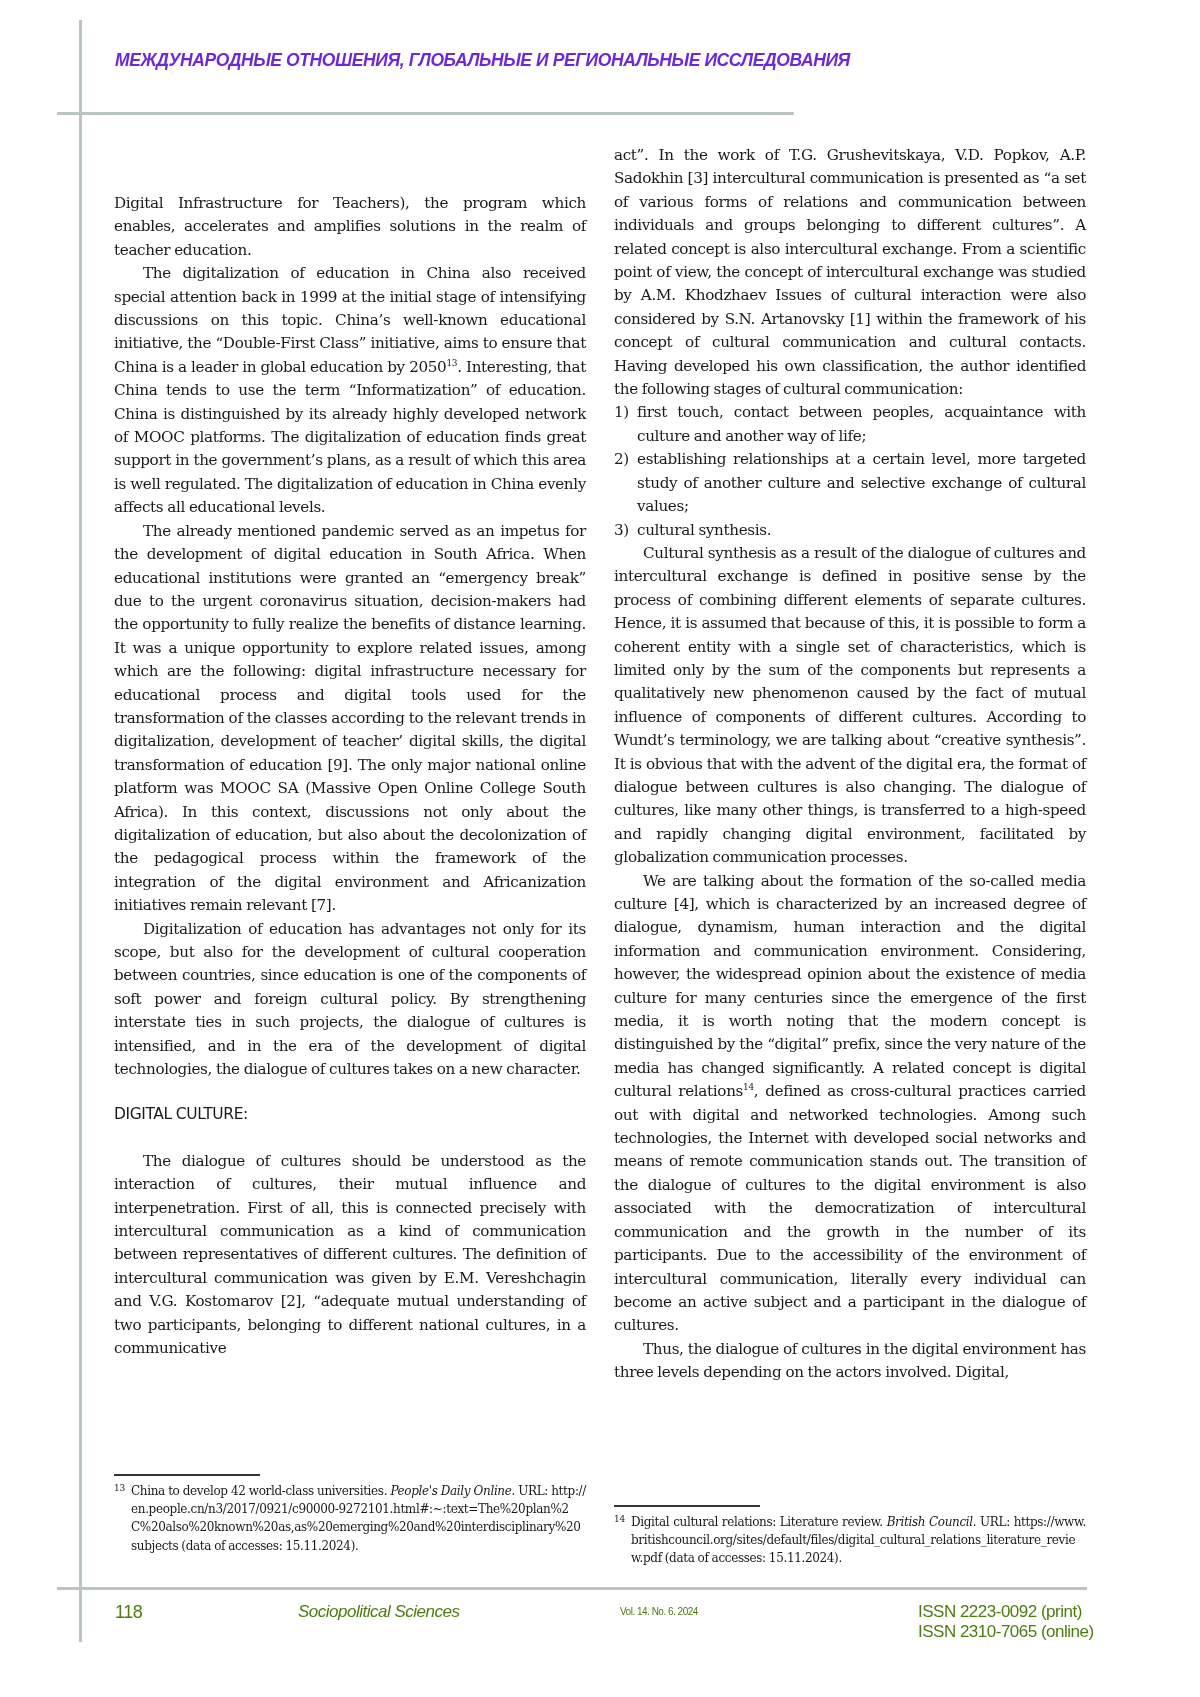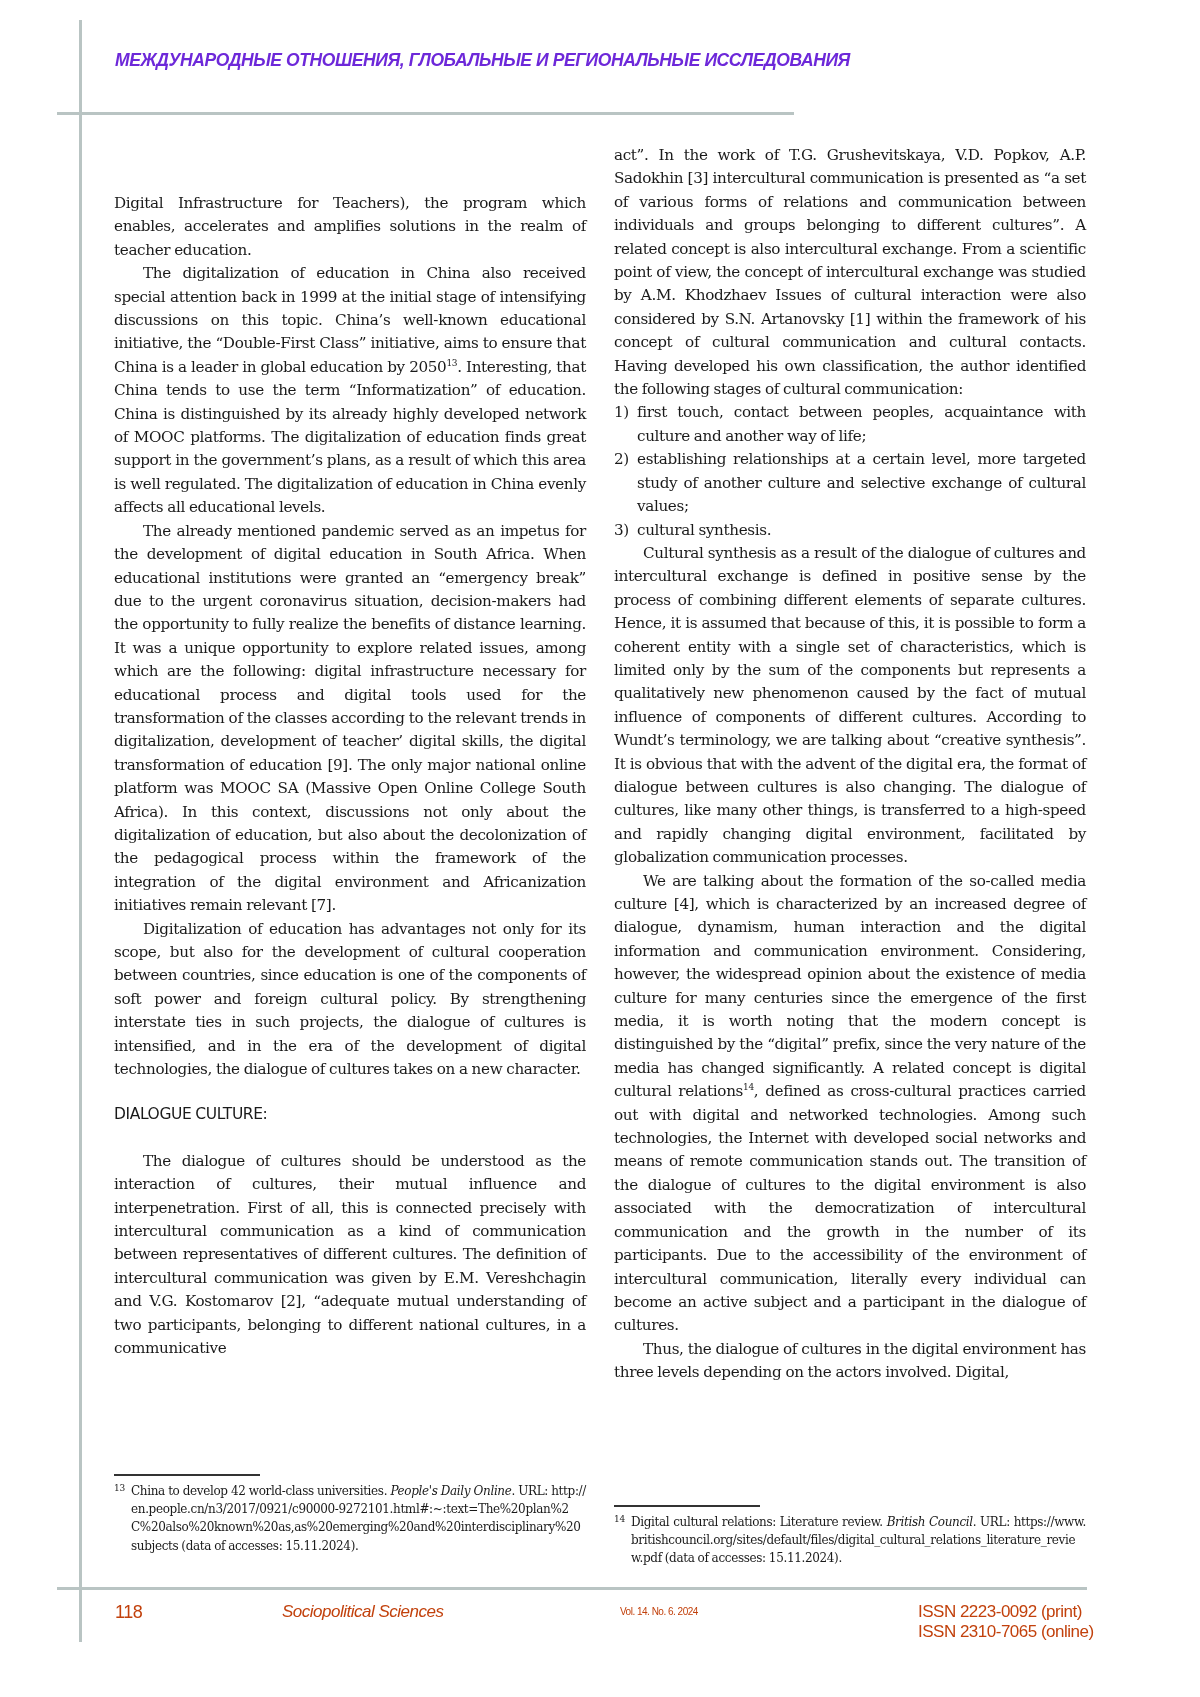--- a/index.html
+++ b/index.html
@@ -22,44 +22,44 @@
     .ol li .num { position: absolute; left: 0; top: 0; }
 
     .footnote { position: absolute; width: 472px; font-family: "DejaVu Serif", serif; font-size: 12px; line-height: 18.2px; text-align: justify; letter-spacing: -0.35px; word-spacing: -0.4px; }
     .footnote .sep { width: 146px; height: 2px; background: #333; margin-bottom: 6px; }
     .footnote .fn-body { padding-left: 17px; position: relative; }
     .footnote .fn-num { position: absolute; left: 0; top: -3px; font-size: 9px; }
     .fn-left { left: 114px; top: 1474px; }
     .fn-right { left: 614px; top: 1505px; }
     .fn-right .sep { margin-top: 0; }
 
-    .footer { position: absolute; top: 1602px; font-family: "Liberation Sans", sans-serif; font-size: 17px; line-height: 20px; color: #c2410c; letter-spacing: -0.5px; }
+    .footer { position: absolute; top: 1602px; font-family: "Liberation Sans", sans-serif; font-size: 17px; line-height: 20px; color: #4d7c0f; letter-spacing: -0.5px; }
     .f-page { left: 115px; font-size: 18px; }
-    .f-journal { left: 282px; font-style: italic; }
+    .f-journal { left: 298px; font-style: italic; }
     .f-vol { left: 620px; font-size: 10px; }
     .f-issn { left: 918px; }
   </style>
 </head>
 <body>
 
 <div class="vrule"></div>
 <div class="hrule-top"></div>
 <div class="hrule-bottom"></div>
 
 <div class="header">
   <div>МЕЖДУНАРОДНЫЕ ОТНОШЕНИЯ, ГЛОБАЛЬНЫЕ И РЕГИОНАЛЬНЫЕ ИССЛЕДОВАНИЯ</div>
 </div>
 
 <div class="col col-left">
   <p class="p">Digital Infrastructure for Teachers), the program which enables, accelerates and amplifies solutions in the realm of teacher education.</p>
   <p class="p indent"><span>The digitalization of education in China also received special attention back in 1999 at the initial stage of intensifying discussions on this topic. China’s well-known educational initiative, the “Double-First Class” initiative, aims to ensure that China is a leader in global education by 2050</span><sup>13</sup><span>. Interesting, that China tends to use the term “Informatization” of education. China is distinguished by its already highly developed network of MOOC platforms. The digitalization of education finds great support in the government’s plans, as a result of which this area is well regulated. The digitalization of education in China evenly affects all educational levels.</span></p>
   <p class="p indent">The already mentioned pandemic served as an impetus for the development of digital education in South Africa. When educational institutions were granted an “emergency break” due to the urgent coronavirus situation, decision-makers had the opportunity to fully realize the benefits of distance learning. It was a unique opportunity to explore related issues, among which are the following: digital infrastructure necessary for educational process and digital tools used for the transformation of the classes according to the relevant trends in digitalization, development of teacher’ digital skills, the digital transformation of education [9]. The only major national online platform was MOOC SA (Massive Open Online College South Africa). In this context, discussions not only about the digitalization of education, but also about the decolonization of the pedagogical process within the framework of the integration of the digital environment and Africanization initiatives remain relevant [7].</p>
   <p class="p indent">Digitalization of education has advantages not only for its scope, but also for the development of cultural cooperation between countries, since education is one of the components of soft power and foreign cultural policy. By strengthening interstate ties in such projects, the dialogue of cultures is intensified, and in the era of the development of digital technologies, the dialogue of cultures takes on a new character.</p>
   <div class="heading">
-    <div>DIALOGUE CULTURE:</div>
+    <div>DIGITAL CULTURE:</div>
   </div>
   <p class="p indent">The dialogue of cultures should be understood as the interaction of cultures, their mutual influence and interpenetration. First of all, this is connected precisely with intercultural communication as a kind of communication between representatives of different cultures. The definition of intercultural communication was given by E.M. Vereshchagin and V.G. Kostomarov [2], “adequate mutual understanding of two participants, belonging to different national cultures, in a communicative</p>
 </div>
 
 <div class="col col-right">
   <p class="p">act”. In the work of T.G. Grushevitskaya, V.D. Popkov, A.P. Sadokhin [3] intercultural communication is presented as “a set of various forms of relations and communication between individuals and groups belonging to different cultures”. A related concept is also intercultural exchange. From a scientific point of view, the concept of intercultural exchange was studied by A.M. Khodzhaev Issues of cultural interaction were also considered by S.N. Artanovsky [1] within the framework of his concept of cultural communication and cultural contacts. Having developed his own classification, the author identified the following stages of cultural communication:</p>
   <ul class="ol">
     <li><span class="num">1)</span><span>first touch, contact between peoples, acquaintance with culture and another way of life;</span></li>
     <li><span class="num">2)</span><span>establishing relationships at a certain level, more targeted study of another culture and selective exchange of cultural values;</span></li>
     <li><span class="num">3)</span><span>cultural synthesis.</span></li>

